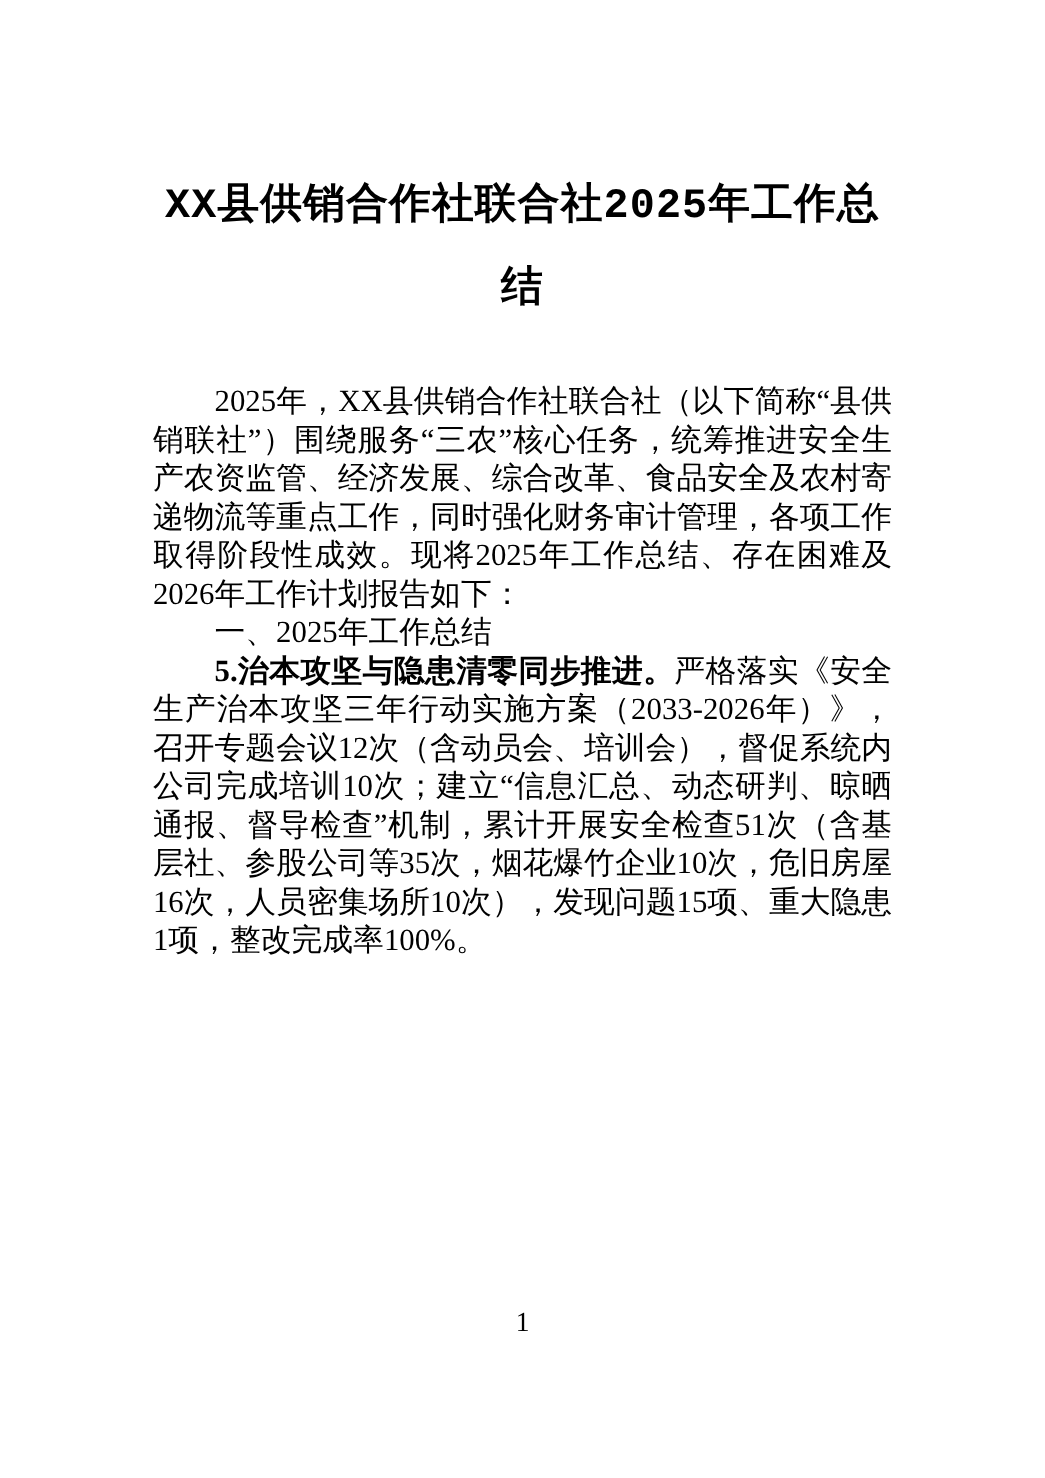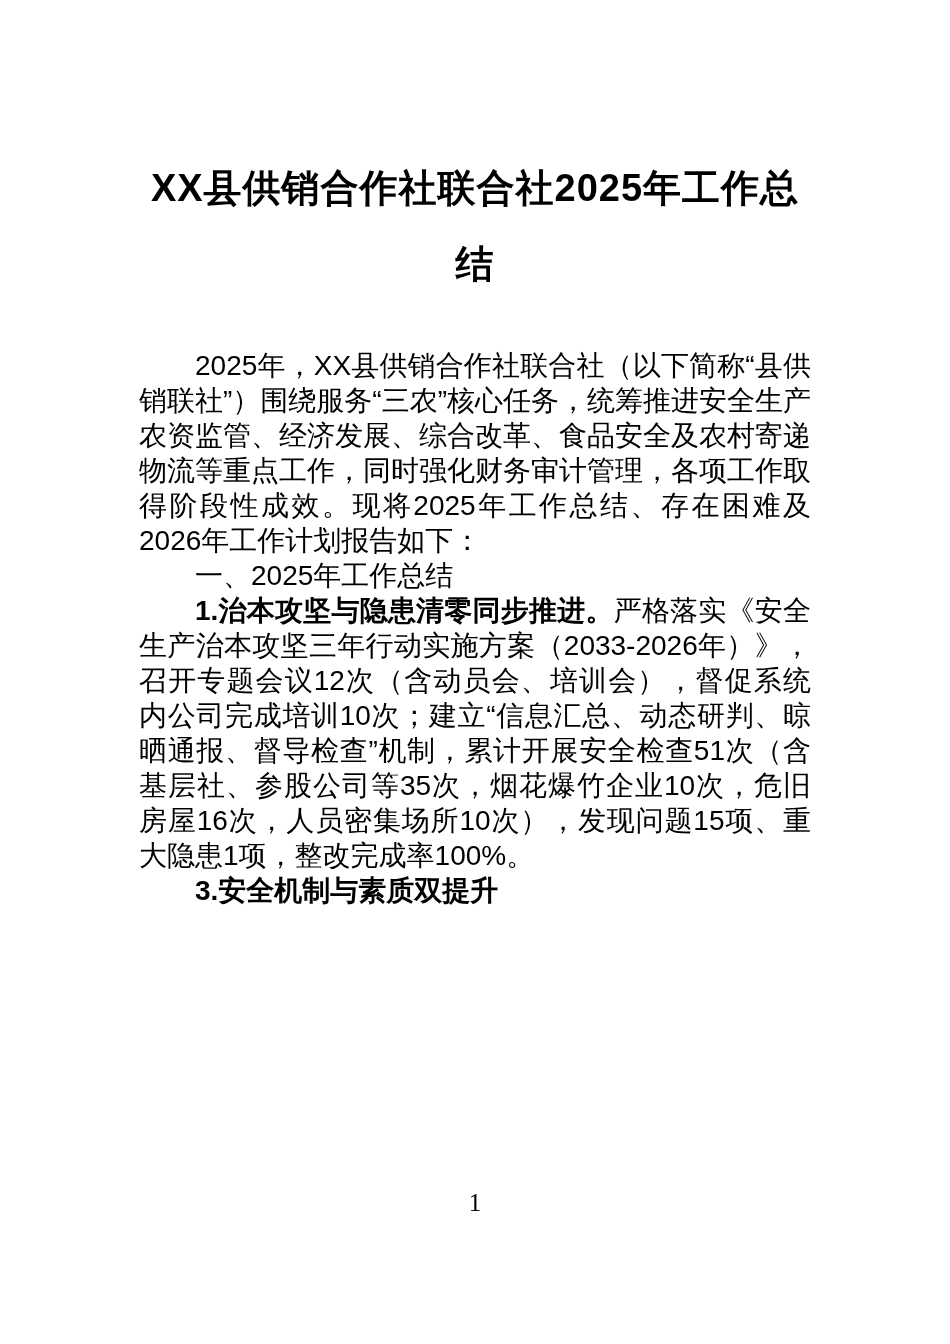--- a/index.html
+++ b/index.html
@@ -14,31 +14,31 @@
     margin: 0 auto;
     background: #ffffff;
     color: #000000;
     box-sizing: border-box;
     padding: 150px 139px 0 139px;
     overflow: hidden;
   }
   .title {
     margin: 0 0 46px 0;
     text-align: center;
-    font-family: Liberation Sans, sans-serif;
+    font-family: Liberation Mono, monospace;
     font-weight: 700;
     font-size: 38px;
     line-height: 76px;
     letter-spacing: 1px;
   }
   .title .title-line {
     display: block;
   }
   .doc-body {
-    font-family: Liberation Sans, sans-serif;
+    font-family: Liberation Serif, serif;
     font-size: 28px;
     line-height: 35px;
   }
   .para {
     margin: 0;
     text-indent: 2em;
     text-align: justify;
     text-justify: inter-ideograph;
     font-weight: 400;
   }
@@ -61,21 +61,20 @@
 
 <div class="page">
 
   <h1 class="title">
     <span class="title-line">XX县供销合作社联合社2025年工作总结</span>
   </h1>
 
   <div class="doc-body">
       <p class="para"><span>2025年，XX县供销合作社联合社（以下简称“县供销联社”）围绕服务“三农”核心任务，统筹推进安全生产农资监管、经济发展、综合改革、食品安全及农村寄递物流等重点工作，同时强化财务审计管理，各项工作取得阶段性成效。现将2025年工作总结、存在困难及2026年工作计划报告如下：</span></p>
       <p class="para"><span>一、2025年工作总结</span></p>
-      <p class="para"><span class="bold">1.治本攻坚与隐患清零同步推进。</span><span>严格落实《安全生产治本攻坚三年行动实施方案（2033-2026年）》，召开专题会议12次（含动员会、培训会），督促系统内公司完成培训10次；建立“信息汇总、动态研判、晾晒通报、督导检查”机制，累计开展安全检查51次（含基层社、参股公司等35次，烟花爆竹企业10次，危旧房屋16次，人员密集场所10次），发现问题15项、重大隐患1项，整改完成率100%。</span></p>
-      <p class="para"><span class="bold">3.安全机制与素质双提升</span></p>
+      <p class="para"><span class="bold">5.治本攻坚与隐患清零同步推进。</span><span>严格落实《安全生产治本攻坚三年行动实施方案（2033-2026年）》，召开专题会议12次（含动员会、培训会），督促系统内公司完成培训10次；建立“信息汇总、动态研判、晾晒通报、督导检查”机制，累计开展安全检查51次（含基层社、参股公司等35次，烟花爆竹企业10次，危旧房屋16次，人员密集场所10次），发现问题15项、重大隐患1项，整改完成率100%。</span></p>
     </div>
 
   <div class="footer">
     <span>1</span>
   </div>
 
 </div>
 
 </body></html>

